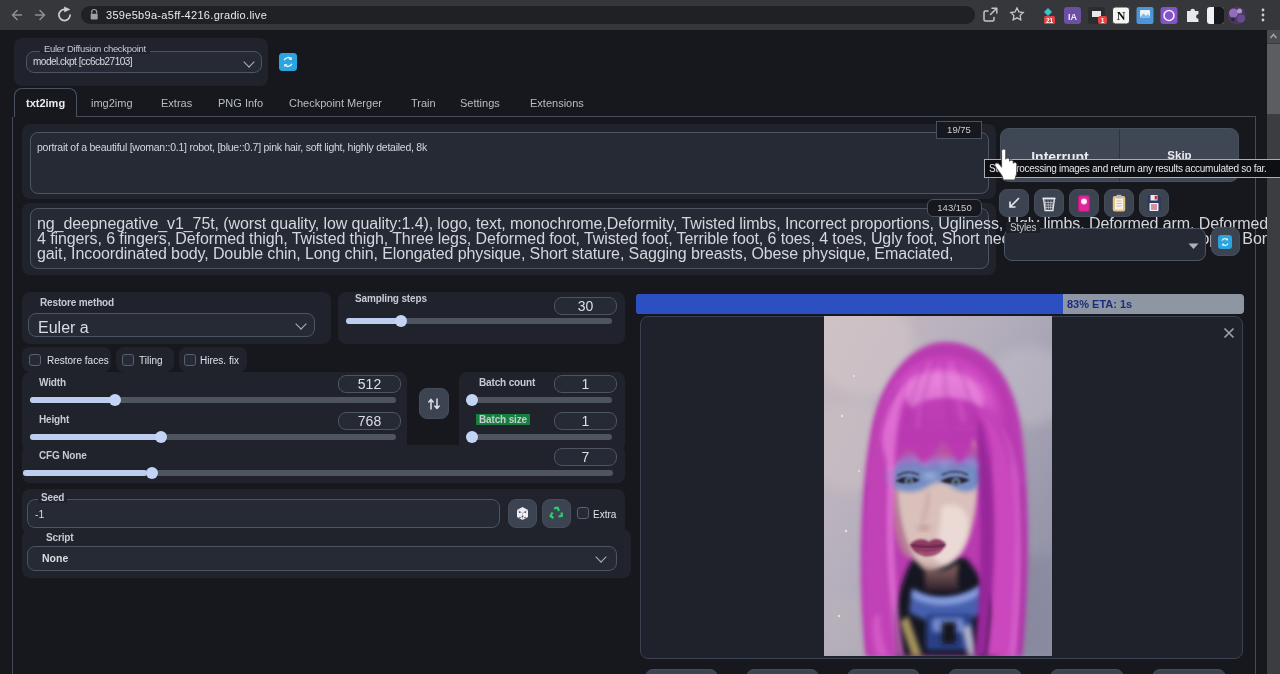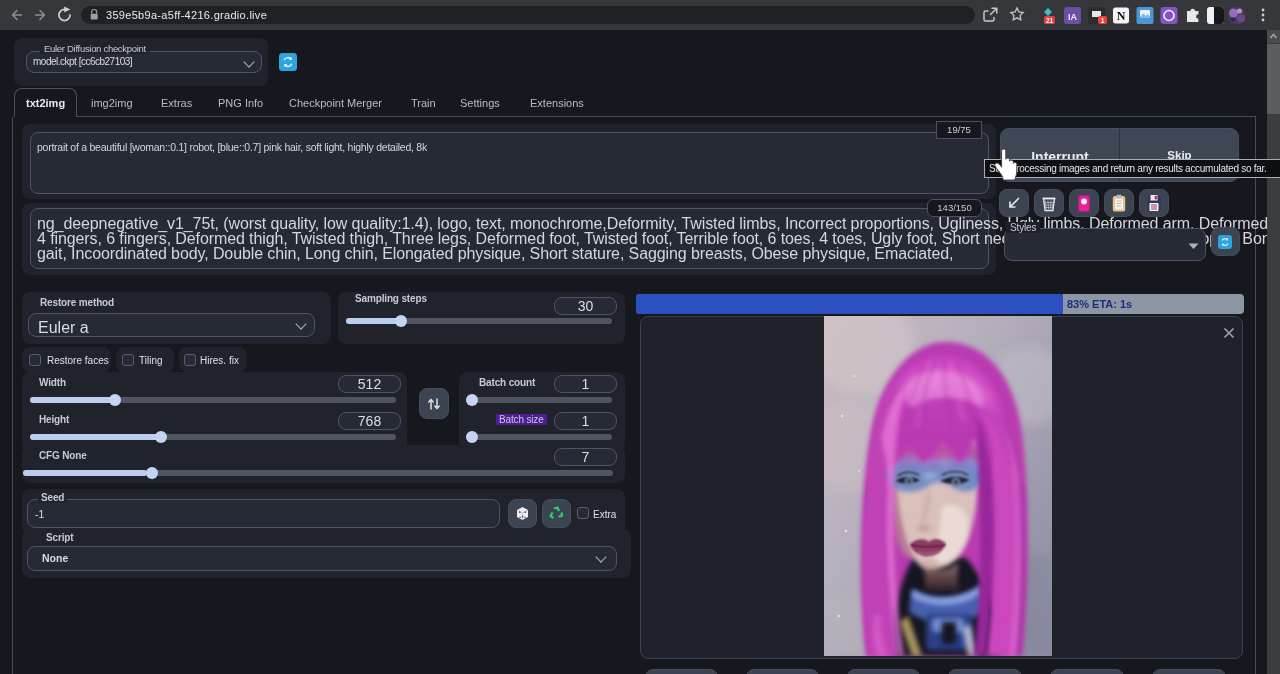--- a/index.html
+++ b/index.html
@@ -111,21 +111,21 @@
       <path d="M5 13 V3.5 M5 3.5 L2.8 6 M5 3.5 L7.2 6"></path>
       <path d="M11 3 v9.5 M11 12.5 L8.8 10 M11 12.5 L13.2 10"></path>
     </g>
   </svg>
 
 <div class="blk" style="left:459px;top:372px;width:166px;height:80px"></div>
 <div class="lbl" style="left:476px;top:377px;background:#20232b;padding:0 3px;font-weight:700">Batch count</div>
 <div class="numbox" style="left:554px;top:375px">1</div>
 <div class="track" style="left:466px;top:397px;width:146px"></div>
 <div class="knob" style="left:466px;top:394px"></div>
-<div class="lbl" style="left:496px;top:414px;background:#4c1d95;padding:0 3px;font-weight:400">Batch size</div>
+<div class="lbl" style="left:476px;top:414px;background:#15803d;padding:0 3px;font-weight:700">Batch size</div>
 <div class="numbox" style="left:554px;top:412px">1</div>
 <div class="track" style="left:466px;top:434px;width:146px"></div>
 <div class="knob" style="left:466px;top:431px"></div>
 
 <div class="blk" style="left:22px;top:445px;width:603px;height:38px"></div>
 <div class="lbl" style="left:36px;top:450px;background:#20232b;padding:0 3px;font-weight:700">CFG None</div>
 <div class="numbox" style="left:554px;top:448px">7</div>
 <div class="track" style="left:23px;top:470px;width:590px"></div>
 <div class="fill" style="left:23px;top:470px;width:124px"></div>
 <div class="knob" style="left:146px;top:467px"></div>

